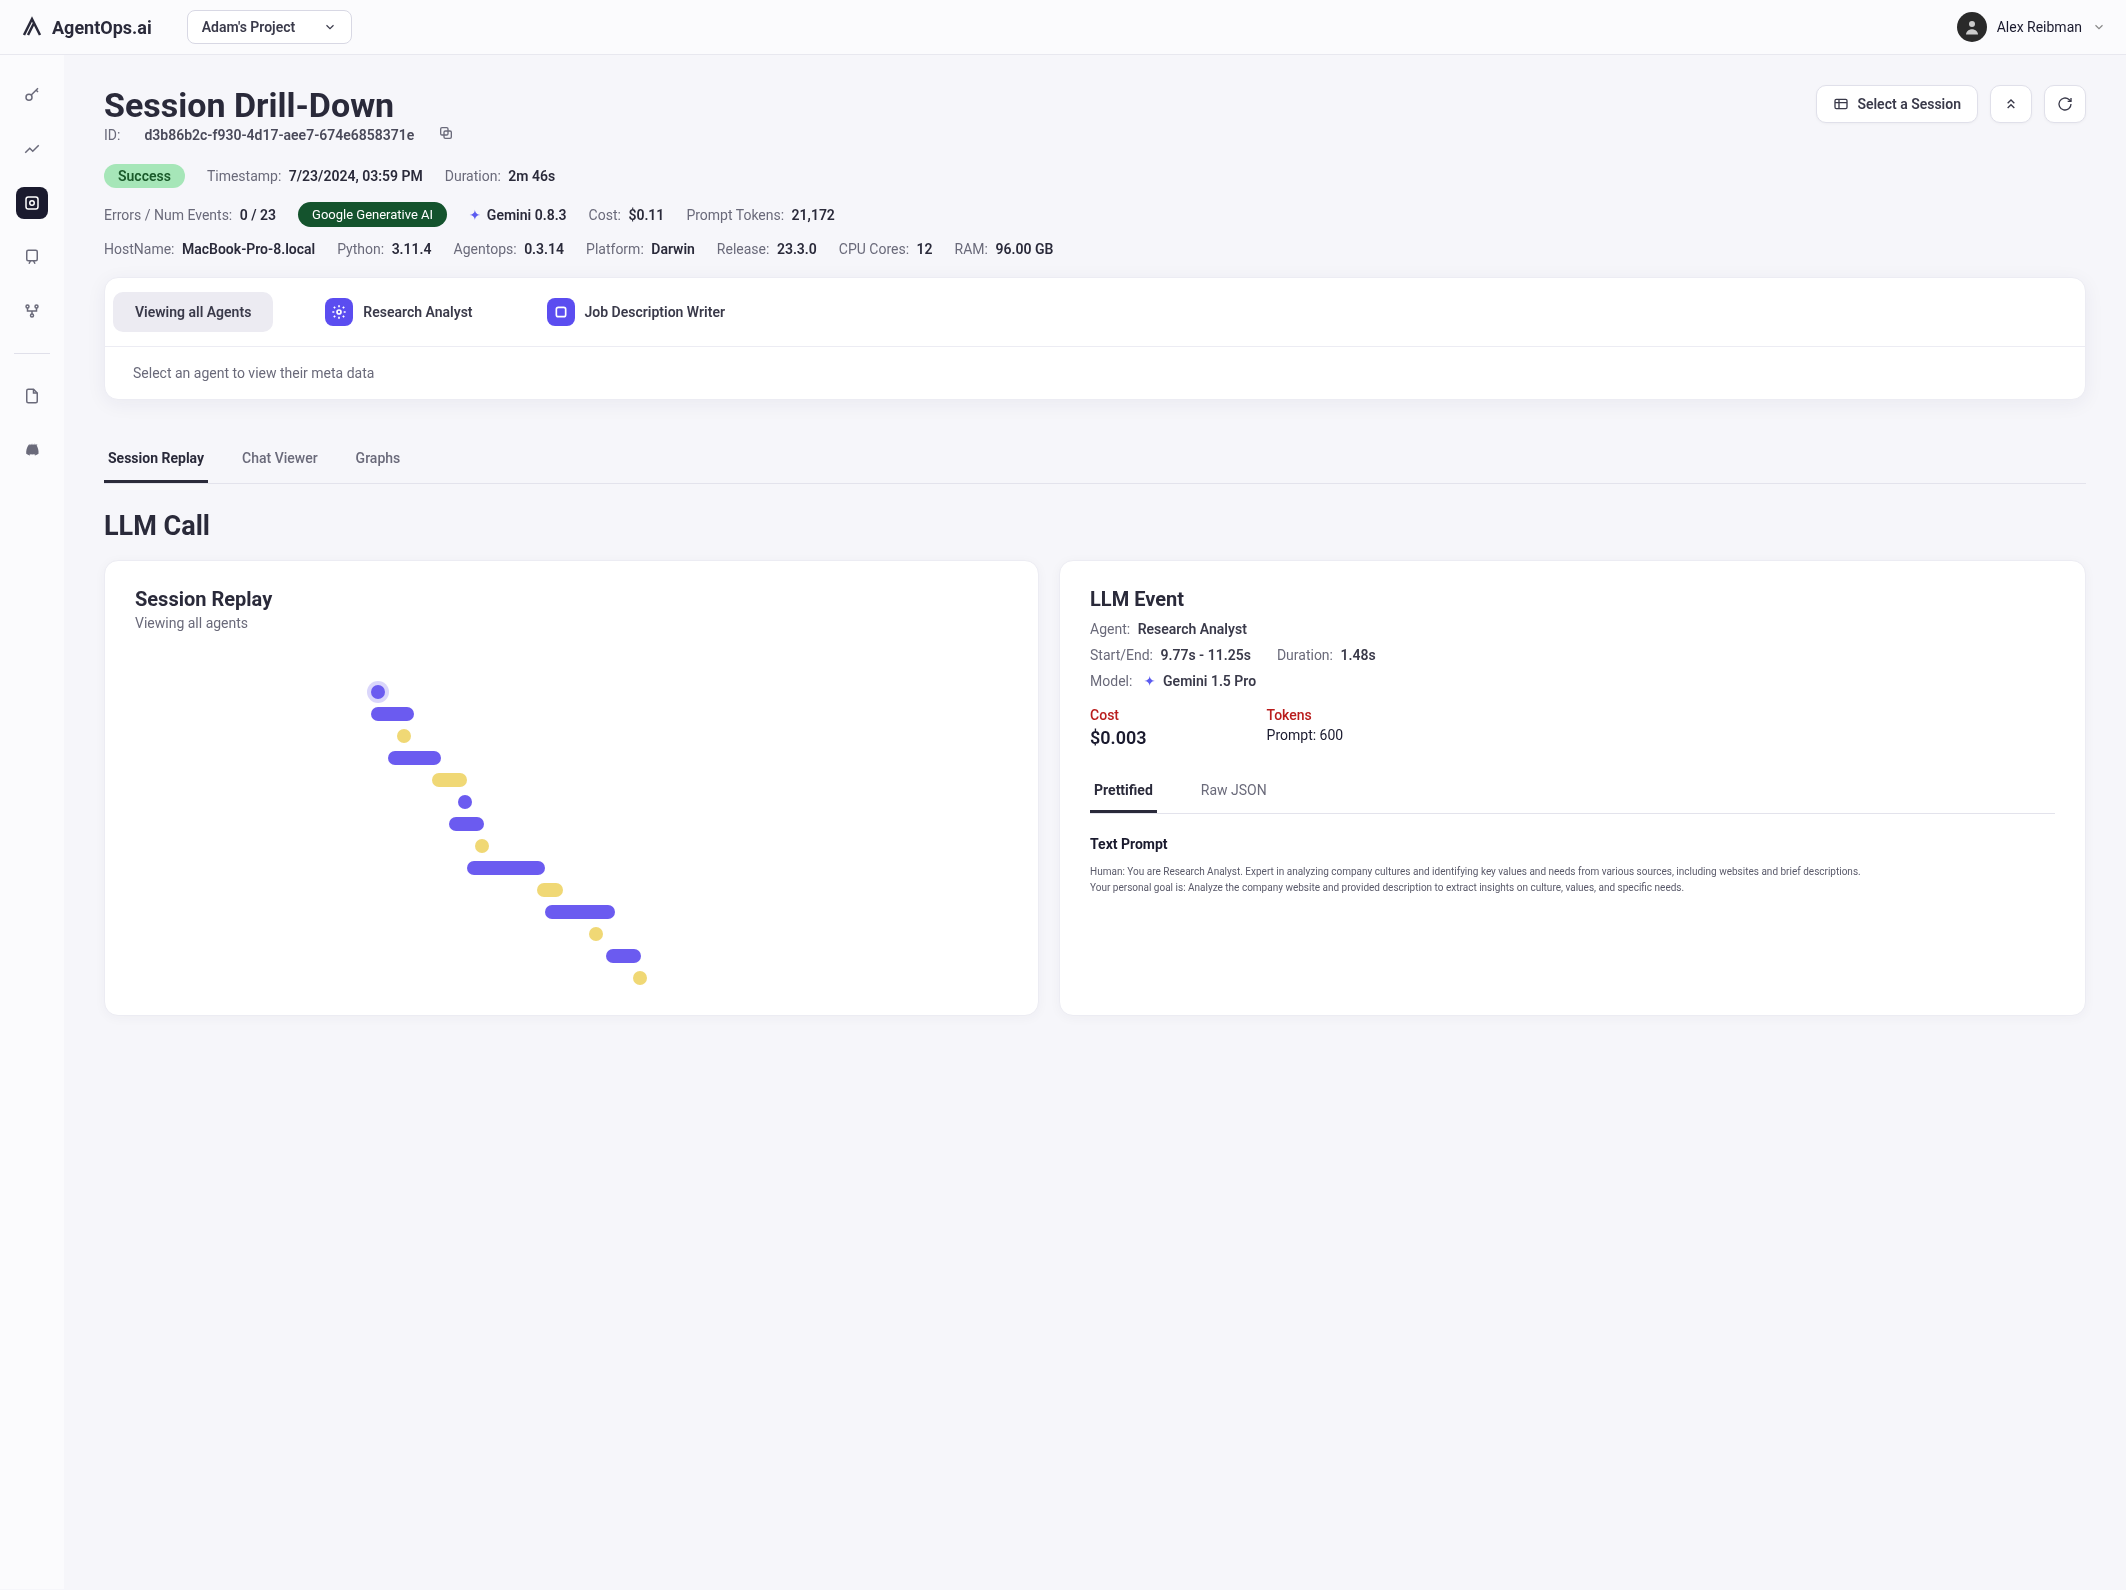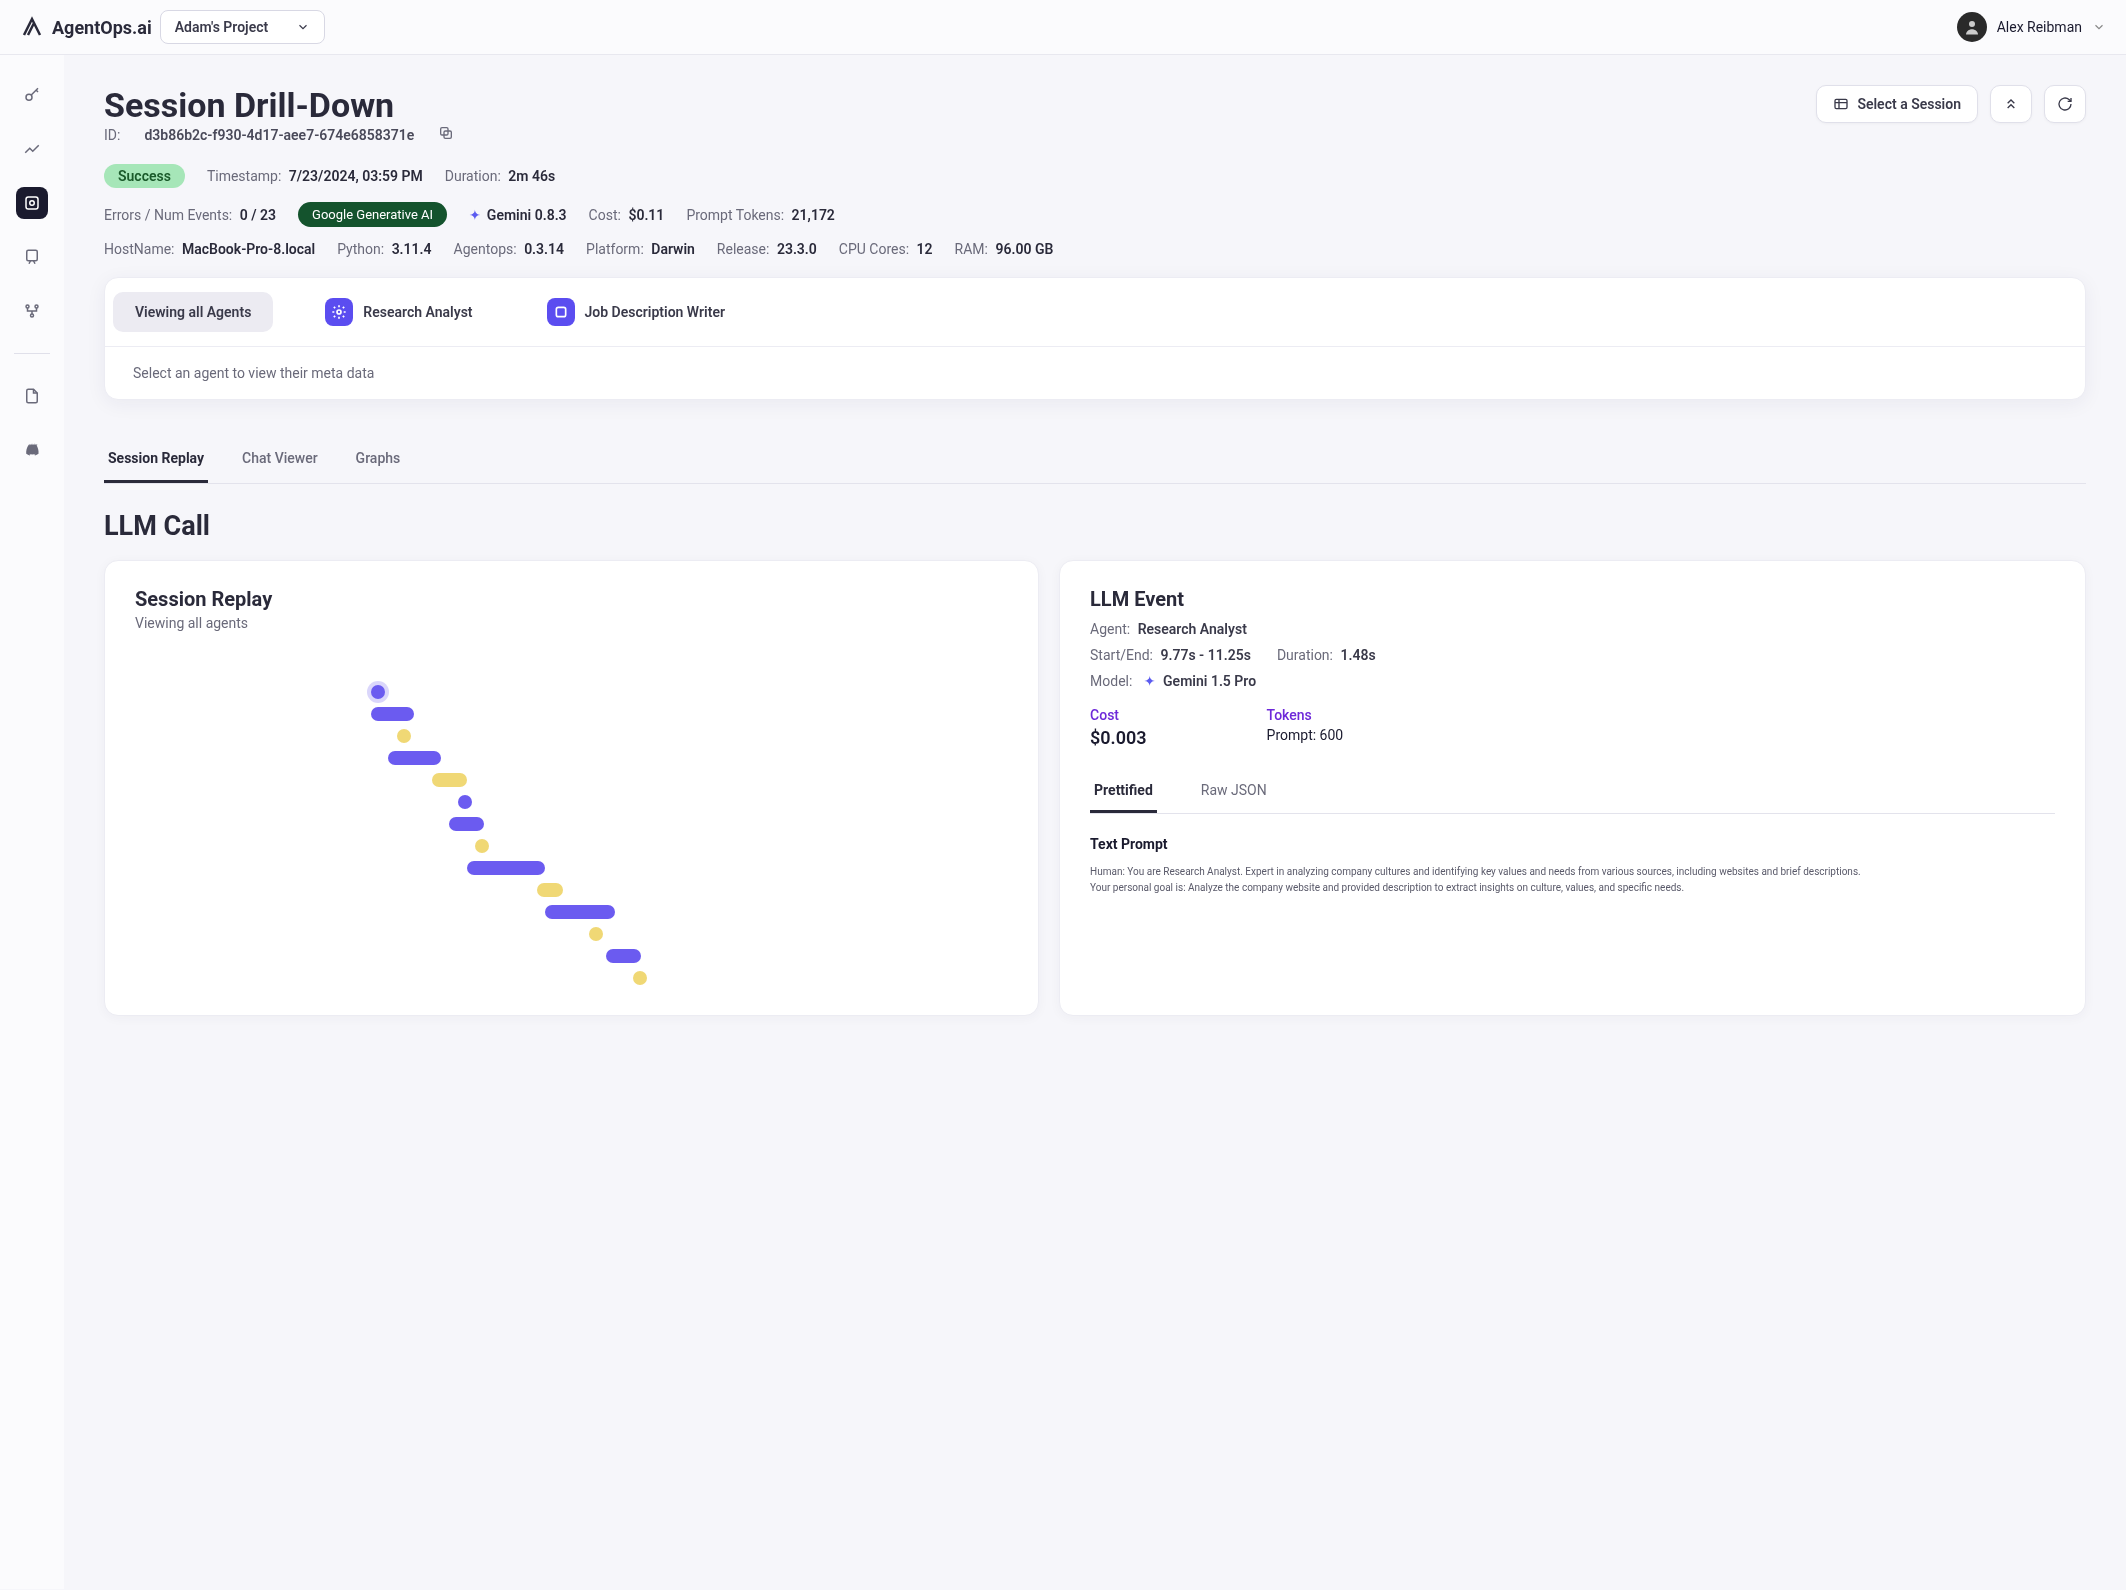--- a/index.html
+++ b/index.html
@@ -10,21 +10,21 @@
   font-size: 14px;
 }
 .topbar {
   display: flex;
   align-items: center;
   justify-content: space-between;
   padding: 10px 20px;
   background: #fbfbfd;
   border-bottom: 1px solid #e8e8ef;
 }
-.topbar-left { display: flex; align-items: center; gap: 8px; }
+.topbar-left { display: flex; align-items: center; gap: 35px; }
 .logo { display: flex; align-items: center; gap: 8px; font-weight: 700; font-size: 18px; color: #2a2a3a; }
 .logo svg { width: 24px; height: 24px; }
 .project-select {
   display: flex; align-items: center; gap: 28px;
   border: 1px solid #d8d8e4; border-radius: 8px;
   padding: 8px 14px; background: #fff; cursor: pointer;
   font-weight: 600; color: #3a3a4a;
 }
 .topbar-right { display: flex; align-items: center; gap: 10px; cursor: pointer; }
 .avatar { width: 30px; height: 30px; border-radius: 50%; background: #2a2a2a; display:flex; align-items:center; justify-content:center; color:#ddd; font-size:12px;}
@@ -113,21 +113,21 @@
 .gantt-bar.yellow { background:#f0d875; }
 .gantt-dot { width:14px; height:14px; border-radius:50%; position:relative;}
 .gantt-dot.purple { background:#6b5bf0; }
 .gantt-dot.yellow { background:#f0d875; }
 .gantt-dot.ring { box-shadow: 0 0 0 4px rgba(107,91,240,0.25); }
 
 .evt-meta { display:flex; flex-wrap:wrap; gap: 10px 26px; margin-top:10px; color:#3a3a4a;}
 .evt-meta .label { color:#6a6a7a; margin-right:4px;}
 .evt-meta .val { font-weight:600;}
 .cost-tok { display:flex; gap:120px; margin-top:18px;}
-.cost-tok .hdr { color:#6d28d9; font-weight:500; margin-bottom:4px;}
+.cost-tok .hdr { color:#b91c1c; font-weight:500; margin-bottom:4px;}
 .cost-tok .big { font-size:18px; font-weight:600;}
 
 .evt-tabs { display:flex; gap:40px; margin-top:26px; border-bottom:1px solid #e3e3ec;}
 .evt-tab { padding:8px 4px 12px; cursor:pointer; color:#6a6a7a;}
 .evt-tab.active { color:#2a2a3a; font-weight:700; border-bottom:3px solid #2a2a3a;}
 
 .prompt-sec { margin-top:22px;}
 .prompt-sec .ptitle { font-weight:700; margin-bottom:12px;}
 .prompt-sec .pbody { color:#5a5a6a; line-height:1.55; font-size:10px;}
 </style>

